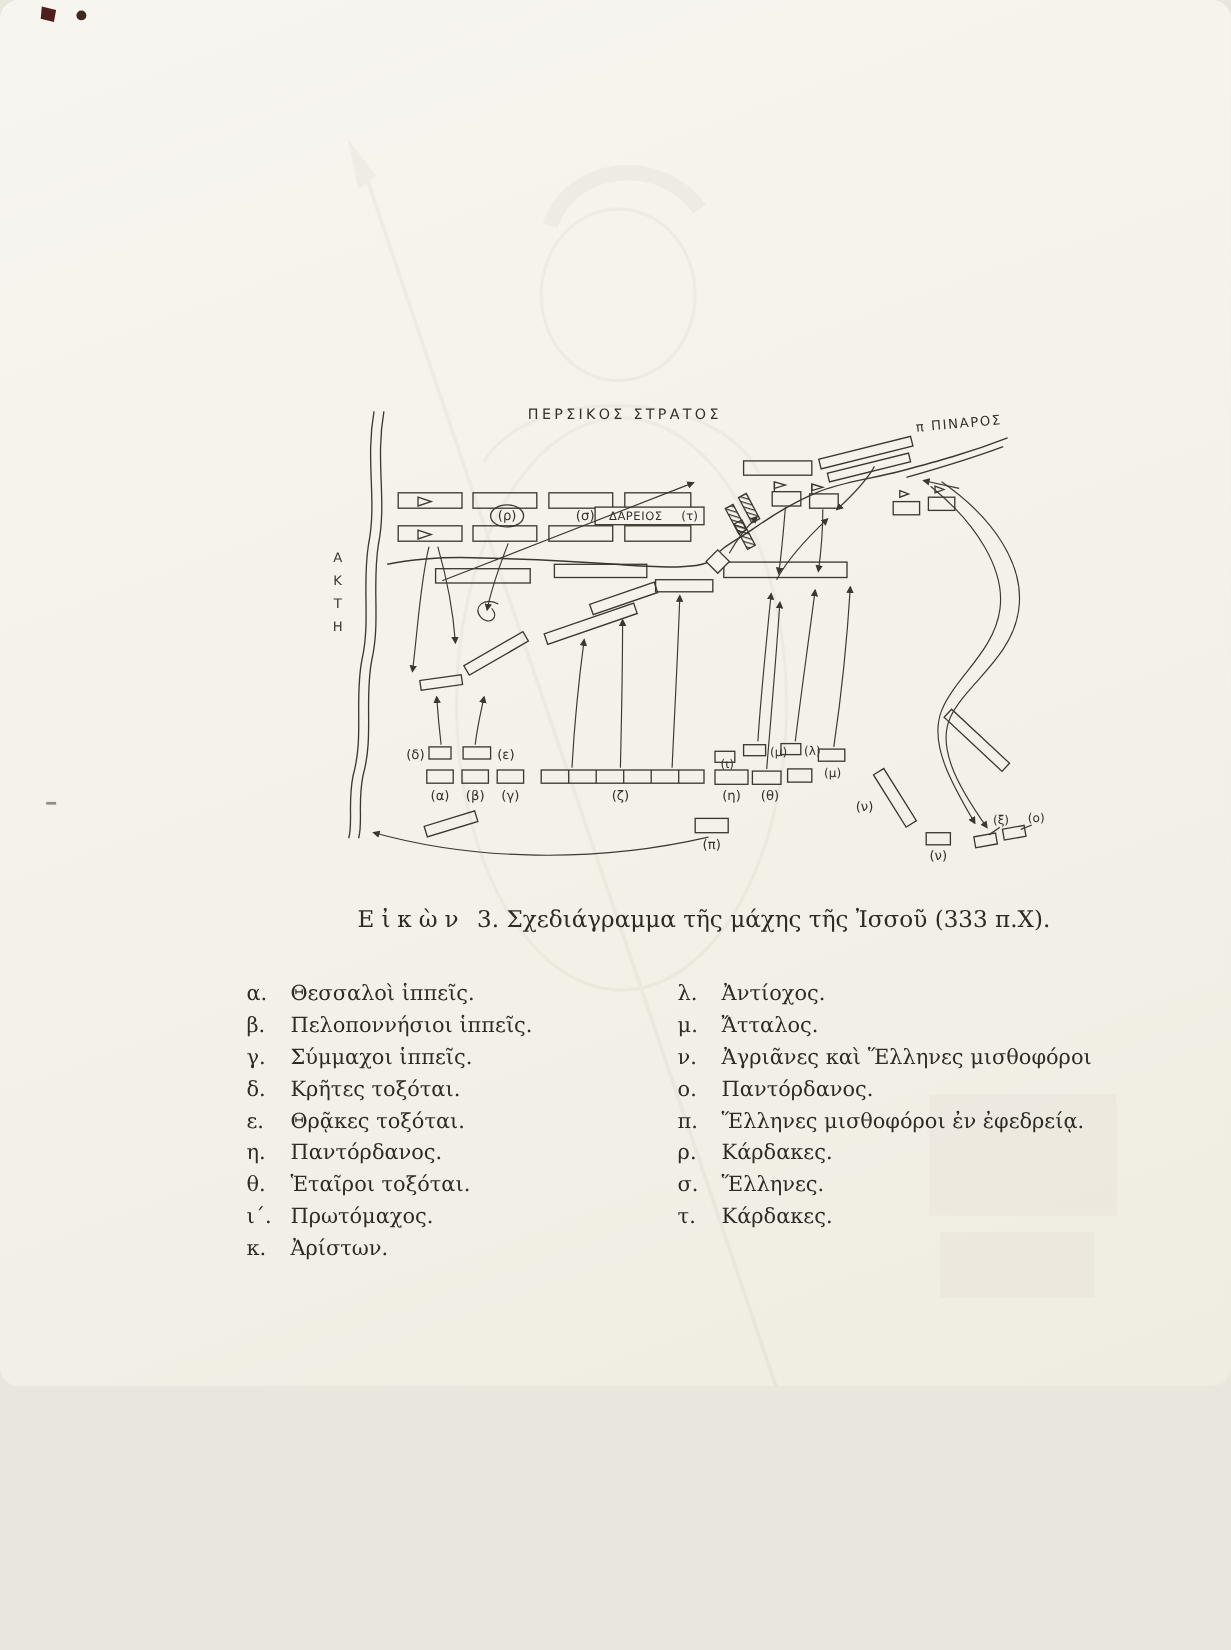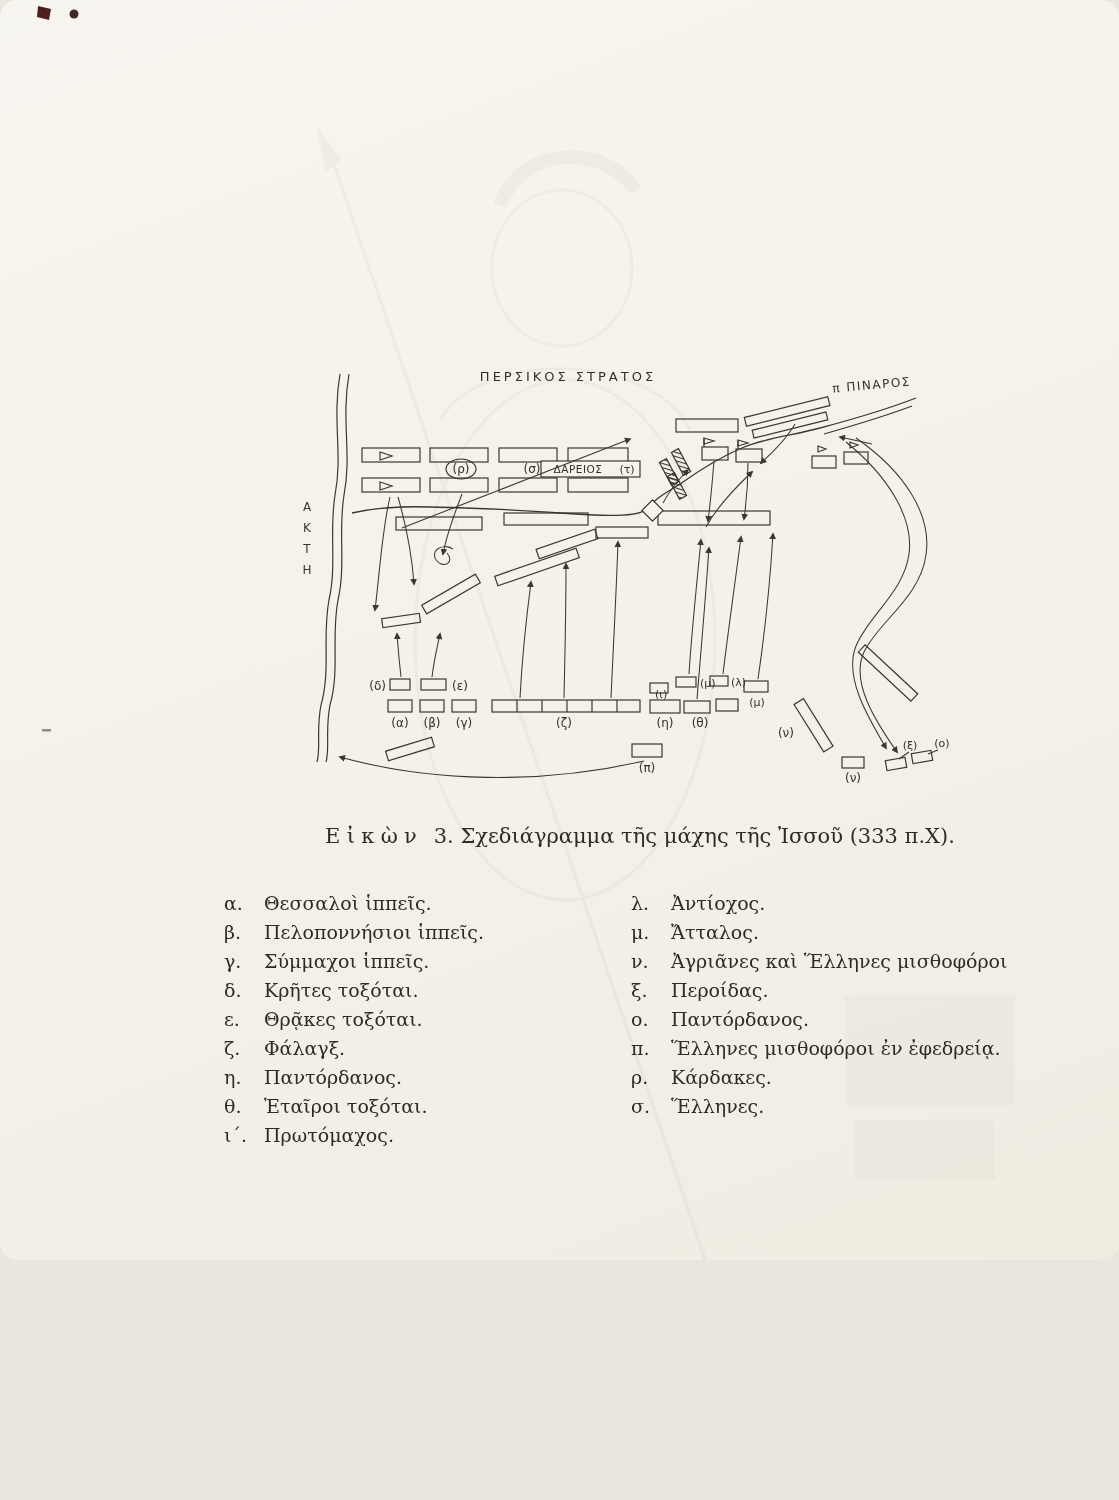--- a/index.html
+++ b/index.html
@@ -27,21 +27,21 @@
     position:absolute;left:150px;top:824px;width:980px;
     text-align:center;font-size:21px;color:#2e2b25;
     white-space:nowrap;
   }
   .cap-word{letter-spacing:.30em;margin-right:.5em;text-align:center;}
   .legend-col{
     position:absolute;top:889px;
     font-size:19px;line-height:29px;color:#2e2b25;
   }
   .legend-col.left{left:224px;}
-  .legend-col.right{left:631px;}
+  .legend-col.right{left:616px;}
   .legend-row{white-space:nowrap;}
   .legend-letter{display:inline-block;width:40px;}
   .legend-text{white-space:nowrap;}
 </style>
 </head>
 <body>
 
 <div class="page">
 
   <svg width="1119" height="1500" viewBox="0 0 1119 1500" font-family="DejaVu Sans, Liberation Sans, sans-serif" fill="none" stroke="#3b382f" stroke-width="1.2">
@@ -227,30 +227,30 @@
   <div class="caption">
     <span class="cap-word">Εἰκὼν</span><span class="cap-rest">3. Σχεδιάγραμμα τῆς μάχης τῆς Ἰσσοῦ (333 π.Χ).</span>
   </div>
 
   <div class="legend-col left">
     <div class="legend-row"><span class="legend-letter">α.</span><span class="legend-text">Θεσσαλοὶ ἱππεῖς.</span></div>
     <div class="legend-row"><span class="legend-letter">β.</span><span class="legend-text">Πελοποννήσιοι ἱππεῖς.</span></div>
     <div class="legend-row"><span class="legend-letter">γ.</span><span class="legend-text">Σύμμαχοι ἱππεῖς.</span></div>
     <div class="legend-row"><span class="legend-letter">δ.</span><span class="legend-text">Κρῆτες τοξόται.</span></div>
     <div class="legend-row"><span class="legend-letter">ε.</span><span class="legend-text">Θρᾷκες τοξόται.</span></div>
-    <div class="legend-row"><span class="legend-letter">ζ.</span><span class="legend-text">Φάλαγξ.</span></div>
     <div class="legend-row"><span class="legend-letter">η.</span><span class="legend-text">Παντόρδανος.</span></div>
     <div class="legend-row"><span class="legend-letter">θ.</span><span class="legend-text">Ἑταῖροι τοξόται.</span></div>
     <div class="legend-row"><span class="legend-letter">ι΄.</span><span class="legend-text">Πρωτόμαχος.</span></div>
+    <div class="legend-row"><span class="legend-letter">κ.</span><span class="legend-text">Ἀρίστων.</span></div>
   </div>
 
   <div class="legend-col right">
     <div class="legend-row"><span class="legend-letter">λ.</span><span class="legend-text">Ἀντίοχος.</span></div>
     <div class="legend-row"><span class="legend-letter">μ.</span><span class="legend-text">Ἄτταλος.</span></div>
     <div class="legend-row"><span class="legend-letter">ν.</span><span class="legend-text">Ἀγριᾶνες καὶ Ἕλληνες μισθοφόροι</span></div>
-    <div class="legend-row"><span class="legend-letter">ξ.</span><span class="legend-text">Περοίδας.</span></div>
     <div class="legend-row"><span class="legend-letter">ο.</span><span class="legend-text">Παντόρδανος.</span></div>
     <div class="legend-row"><span class="legend-letter">π.</span><span class="legend-text">Ἕλληνες μισθοφόροι ἐν ἐφεδρείᾳ.</span></div>
     <div class="legend-row"><span class="legend-letter">ρ.</span><span class="legend-text">Κάρδακες.</span></div>
     <div class="legend-row"><span class="legend-letter">σ.</span><span class="legend-text">Ἕλληνες.</span></div>
+    <div class="legend-row"><span class="legend-letter">τ.</span><span class="legend-text">Κάρδακες.</span></div>
   </div>
 
 </div>
 
 </body></html>

